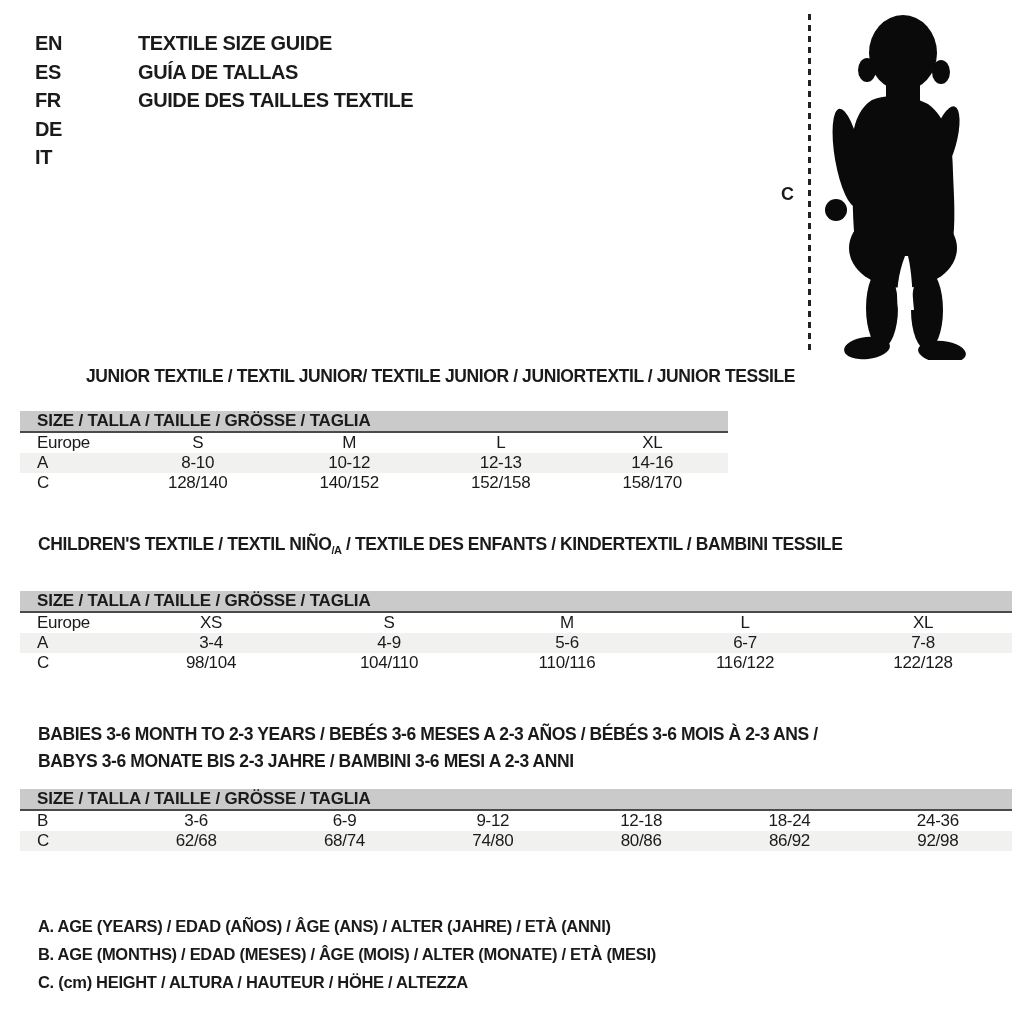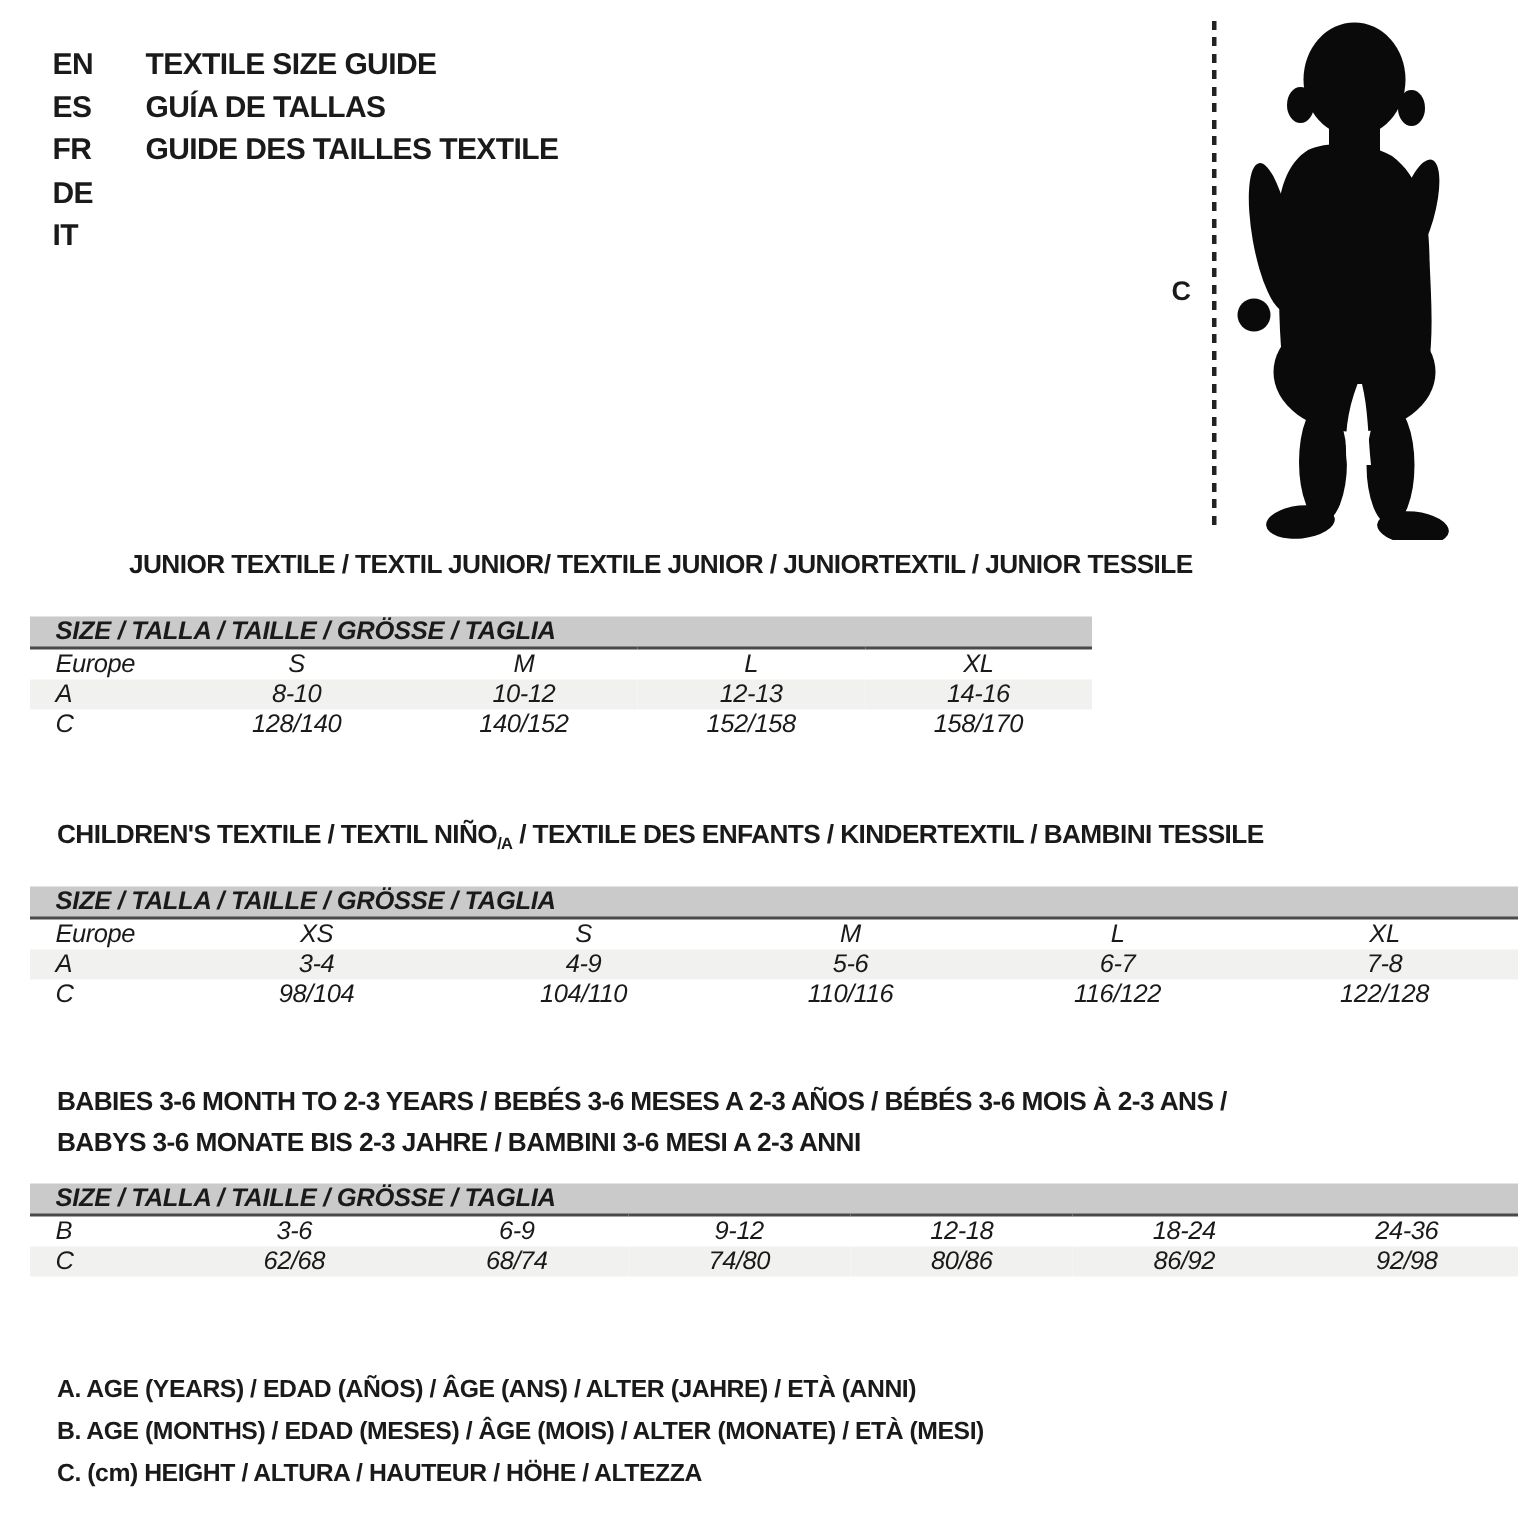--- a/index.html
+++ b/index.html
@@ -8,47 +8,47 @@
     background:#ffffff;
     color:#1a1a1a;
     font-family:"Liberation Sans","DejaVu Sans",sans-serif;
     position:relative;
     overflow:hidden;
   }
   .page { position:absolute; inset:0; }
 
   
   .lang-block { position:absolute; left:35px; top:29px; }
-  .lang-row { display:flex; font-weight:bold; font-size:20px; line-height:28.6px; letter-spacing:-0.4px; }
+  .lang-row { display:flex; font-weight:bold; font-size:20px; line-height:28.6px; letter-spacing:-0.4px;gap:41px; }
   .lang-code { width:62px; flex:0 0 62px; }
 
   
   .height-line {
     position:absolute; left:808px; top:14px; width:3px; height:339px;
     background:repeating-linear-gradient(180deg,#222 0 6px,transparent 6px 11px);
   }
   .height-label { position:absolute; left:781px; top:184px; font-weight:bold; font-size:18px; }
   .toddler-svg { position:absolute; left:820px; top:8px; width:170px; height:352px; }
 
   
   .sec-title { position:absolute; left:38px; font-weight:bold; font-size:17.5px; letter-spacing:-0.4px; white-space:nowrap; }
   #junior-title   { top:366px;margin-left:48px; }
-  #children-title { top:546px; }
+  #children-title { top:534px; }
   #babies-title   { top:687px; line-height:27px;margin-top:34px; }
   .subscript { font-size:11px; vertical-align:-4px; }
 
   
   .size-table {
     position:absolute; left:20px; border-collapse:collapse; table-layout:fixed;
     font-size:17px; letter-spacing:-0.3px;
   }
   #t-junior   { top:411px; width:708px; }
   #t-children { top:591px; width:992px; }
   #t-babies   { top:789px; width:992px; }
-  .size-table td { height:18px; text-align:center; vertical-align:middle; padding:0;font-style:italic; }
+  .size-table td { height:18px; text-align:center; vertical-align:middle; padding:0; }
   .size-table tr.hdr td {
     background:#cacaca; font-weight:bold; text-align:left; padding-left:17px;
     border-bottom:2px solid #4a4a4a; letter-spacing:-0.2px;
   }
   .size-table td.lbl { text-align:left; padding-left:17px; }
   .size-table tr.shade td { background:#f1f1f0; }
   col.c-label { width:102px; }
 
   
   .footnotes { position:absolute; left:38px; top:912px; font-weight:bold; font-size:16.5px; line-height:28px; letter-spacing:-0.3px; }

